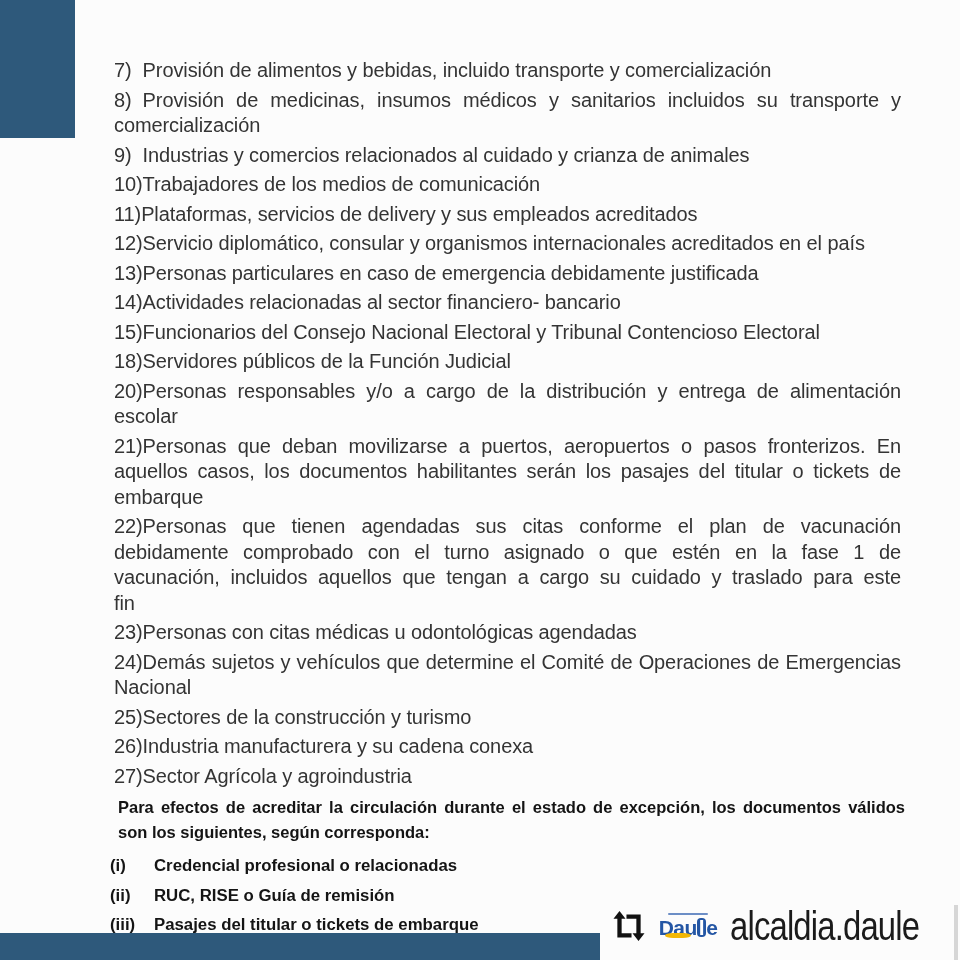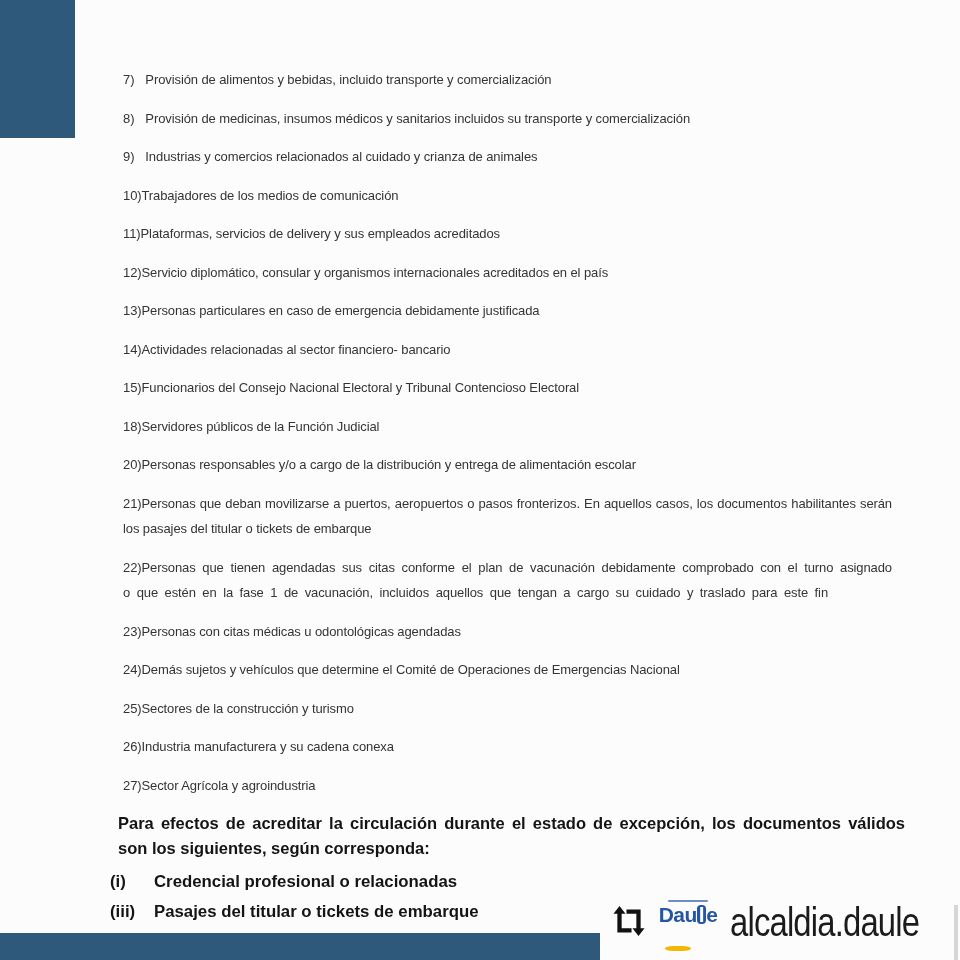--- a/index.html
+++ b/index.html
@@ -16,22 +16,22 @@
   .corner-block {
     position:absolute; left:0; top:0;
     width:75px; height:138px;
     background:var(--accent-blue,#2e597b);
   }
   .content {
     position:absolute; left:110px; top:54px;
     width:795px;
   }
   .li {
-    margin:13px;
-    font-size:13px;
+    margin:4px;
+    font-size:20px;
     line-height:25.5px;
     letter-spacing:-0.1px;
     text-align:justify;
     color:var(--body-text,#333);
   }
   .li.single .num { margin-right:11px; }
   .li.spread { word-spacing:3px; }
   .intro {
     margin:6px 0 0 8px;
     font-size:16.5px;
@@ -51,21 +51,21 @@
   }
   .doc .roman { flex:0 0 44px; }
   .bottom-bar {
     position:absolute; left:0; bottom:0;
     width:600px; height:27px;
     background:var(--accent-blue,#2e597b);
   }
   .footer-right {
     position:absolute; left:610px; top:900px;
     width:348px; height:52px;
-    display:flex; 
+    display:flex; align-items:center;
   }
   .repost { width:38px; height:42px; display:inline-block; flex:none; }
   .repost svg { width:100%; height:100%; display:block; }
   .daule-logo {
     flex:none;
     margin-left:9px;
     width:62px;
     display:flex; flex-direction:column; align-items:center;
     position:relative;
   }
@@ -143,26 +143,26 @@
       </div>
 
     <p class="intro">Para efectos de acreditar la circulación durante el estado de excepción, los documentos válidos son los siguientes, según corresponda:</p>
 
     <div id="documents-list" class="docs">
         <div class="doc">
           <span class="roman">(i)</span>
           <span class="dtext">Credencial profesional o relacionadas</span>
         </div>
         <div class="doc">
+          <span class="roman">(ii)</span>
+          <span class="dtext">RUC, RISE o Guía de remisión</span>
+        </div>
+        <div class="doc">
           <span class="roman">(iii)</span>
           <span class="dtext">Pasajes del titular o tickets de embarque</span>
-        </div>
-        <div class="doc">
-          <span class="roman">(ii)</span>
-          <span class="dtext">RUC, RISE o Guía de remisión</span>
         </div>
         <div class="doc">
           <span class="roman">(iv)</span>
           <span class="dtext">Turno para vacunación</span>
         </div>
         <div class="doc">
           <span class="roman">(v)</span>
         </div>
       </div>
   </main>

